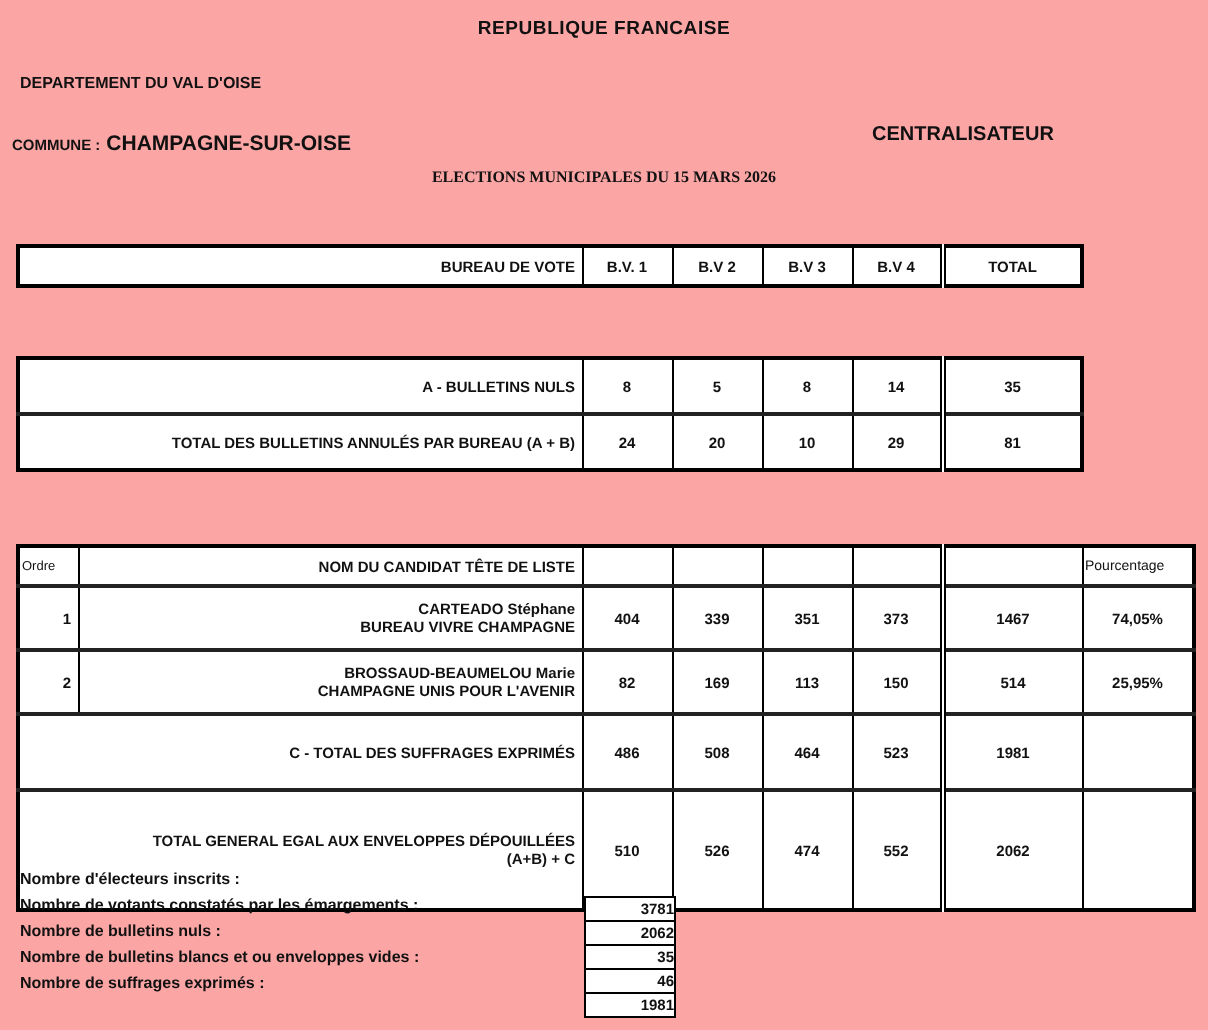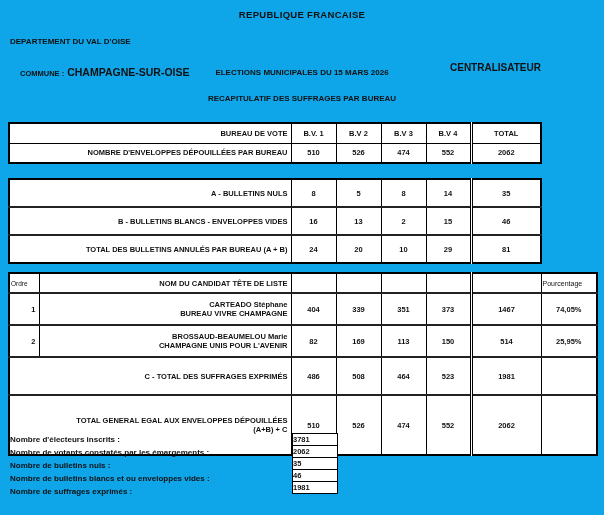--- a/index.html
+++ b/index.html
@@ -1,28 +1,28 @@
 <!DOCTYPE html>
 <html><head>
 <meta charset="utf-8">
 <style>
   * { margin:0; padding:0; box-sizing:border-box; }
   html,body { background:#fff; }
   .page {
-    position:relative; width:604px; height:515px; background:#0ea5e9;
+    position:relative; width:604px; height:515px; background:#fca5a5;
     font-family:"Liberation Sans", sans-serif; color:#111; overflow:hidden;
   }
   .center { text-align:center; width:100%; }
   .republic { position:absolute; top:9px; left:0; font-size:9.5px; font-weight:bold; letter-spacing:0.3px; }
   .dept { position:absolute; top:37px; left:10px; font-size:8px; font-weight:bold; }
-  .commune-row { position:absolute; top:62px; left:20px; width:584px; height:14px; }
+  .commune-row { position:absolute; top:62px; left:6px; width:584px; height:14px; }
   .commune-label { font-size:7.5px; font-weight:bold; vertical-align:baseline; }
   .commune-name { font-size:10.5px; font-weight:bold; margin-left:3px; }
   .centralisateur { position:absolute; left:430px; top:0; font-size:10px; font-weight:bold; }
-  .etitle { position:absolute; top:68px; left:0; font-size:8px; font-weight:bold; }
+  .etitle { position:absolute; top:84px; left:0; font-size:8px; font-weight:bold;font-family:Liberation Serif, serif; }
   .esub { position:absolute; top:94px; left:0; font-size:8px; font-weight:bold; }
 
   table.grid { border-collapse:collapse; table-layout:fixed; position:absolute; left:8px; background:#fff; }
   table.grid td { border:1px solid #000; overflow:hidden; }
   .t1 { top:122px; width:532px; border:2px solid #000; }
   .t2 { top:178px; width:532px; border:2px solid #000; }
   .t3 { top:272px; width:588px; border:2px solid #000; }
   .t2 tr + tr td, .t3 tr + tr td { border-top:2px solid #222; }
   td.lbl { font-size:7.5px; font-weight:bold; padding:1px 3px; text-align:right; vertical-align:middle; }
   td.num { font-size:7.5px; font-weight:bold; text-align:center; vertical-align:middle; }
@@ -34,63 +34,54 @@
   tr.h20 { height:20px; }
   tr.h28 { height:28px;margin-top:38px; }
   tr.h32 { height:32px; }
   tr.h22 { height:38px; }
   tr.h42 { height:60px; }
   .two-line div { line-height:9px; }
 
   .summary { position:absolute; top:433px; left:0; width:604px; }
   .sum-label { position:absolute; left:10px; height:13px; line-height:13px; font-size:8px; font-weight:bold; white-space:nowrap; }
   .sum-box { position:absolute; left:292px; width:46px; height:13px; border:1px solid #000;
-             font-size:7.5px; font-weight:bold; text-align:left; line-height:12px; background:#fff; }
+             font-size:7.5px; font-weight:bold; text-align:right; line-height:12px; background:#fff;margin-top:15px; }
 </style>
 </head>
 <body>
 
 <div class="page">
 
   <div class="republic center">REPUBLIQUE FRANCAISE</div>
   <div class="dept">DEPARTEMENT DU VAL D'OISE</div>
 
   <div class="commune-row">
     <span class="commune-label">COMMUNE :</span><span class="commune-name">CHAMPAGNE-SUR-OISE</span>
     <span class="centralisateur">CENTRALISATEUR</span>
   </div>
 
   <div class="etitle center">ELECTIONS MUNICIPALES DU 15 MARS 2026</div>
-  <div class="esub center">RECAPITULATIF DES SUFFRAGES PAR BUREAU</div>
 
   <table class="grid t1">
     <colgroup>
         <col style="width:282px">
         <col style="width:45px">
         <col style="width:45px">
         <col style="width:45px">
         <col style="width:45px">
         <col style="width:70px">
       </colgroup>
     <tbody>
         <tr class="h20">
       <td class="lbl">BUREAU DE VOTE</td>
       <td class="num">B.V. 1</td>
       <td class="num">B.V 2</td>
       <td class="num">B.V 3</td>
       <td class="num">B.V 4</td>
       <td class="num total">TOTAL</td>
-    </tr>
-    <tr class="h20">
-      <td class="lbl">NOMBRE D'ENVELOPPES DÉPOUILLÉES PAR BUREAU</td>
-      <td class="num">510</td>
-      <td class="num">526</td>
-      <td class="num">474</td>
-      <td class="num">552</td>
-      <td class="num total">2062</td>
     </tr>
   </tbody>
     </table>
 
   <table class="grid t2">
     <colgroup>
         <col style="width:282px">
         <col style="width:45px">
         <col style="width:45px">
         <col style="width:45px">
@@ -98,28 +89,20 @@
         <col style="width:70px">
       </colgroup>
     <tbody>
         <tr class="h28">
       <td class="lbl">A - BULLETINS NULS</td>
       <td class="num">8</td>
       <td class="num">5</td>
       <td class="num">8</td>
       <td class="num">14</td>
       <td class="num total">35</td>
-    </tr>
-    <tr class="h28">
-      <td class="lbl">B - BULLETINS BLANCS - ENVELOPPES VIDES</td>
-      <td class="num">16</td>
-      <td class="num">13</td>
-      <td class="num">2</td>
-      <td class="num">15</td>
-      <td class="num total">46</td>
     </tr>
     <tr class="h28">
       <td class="lbl">TOTAL DES BULLETINS ANNULÉS PAR BUREAU (A + B)</td>
       <td class="num">24</td>
       <td class="num">20</td>
       <td class="num">10</td>
       <td class="num">29</td>
       <td class="num total">81</td>
     </tr>
   </tbody>

